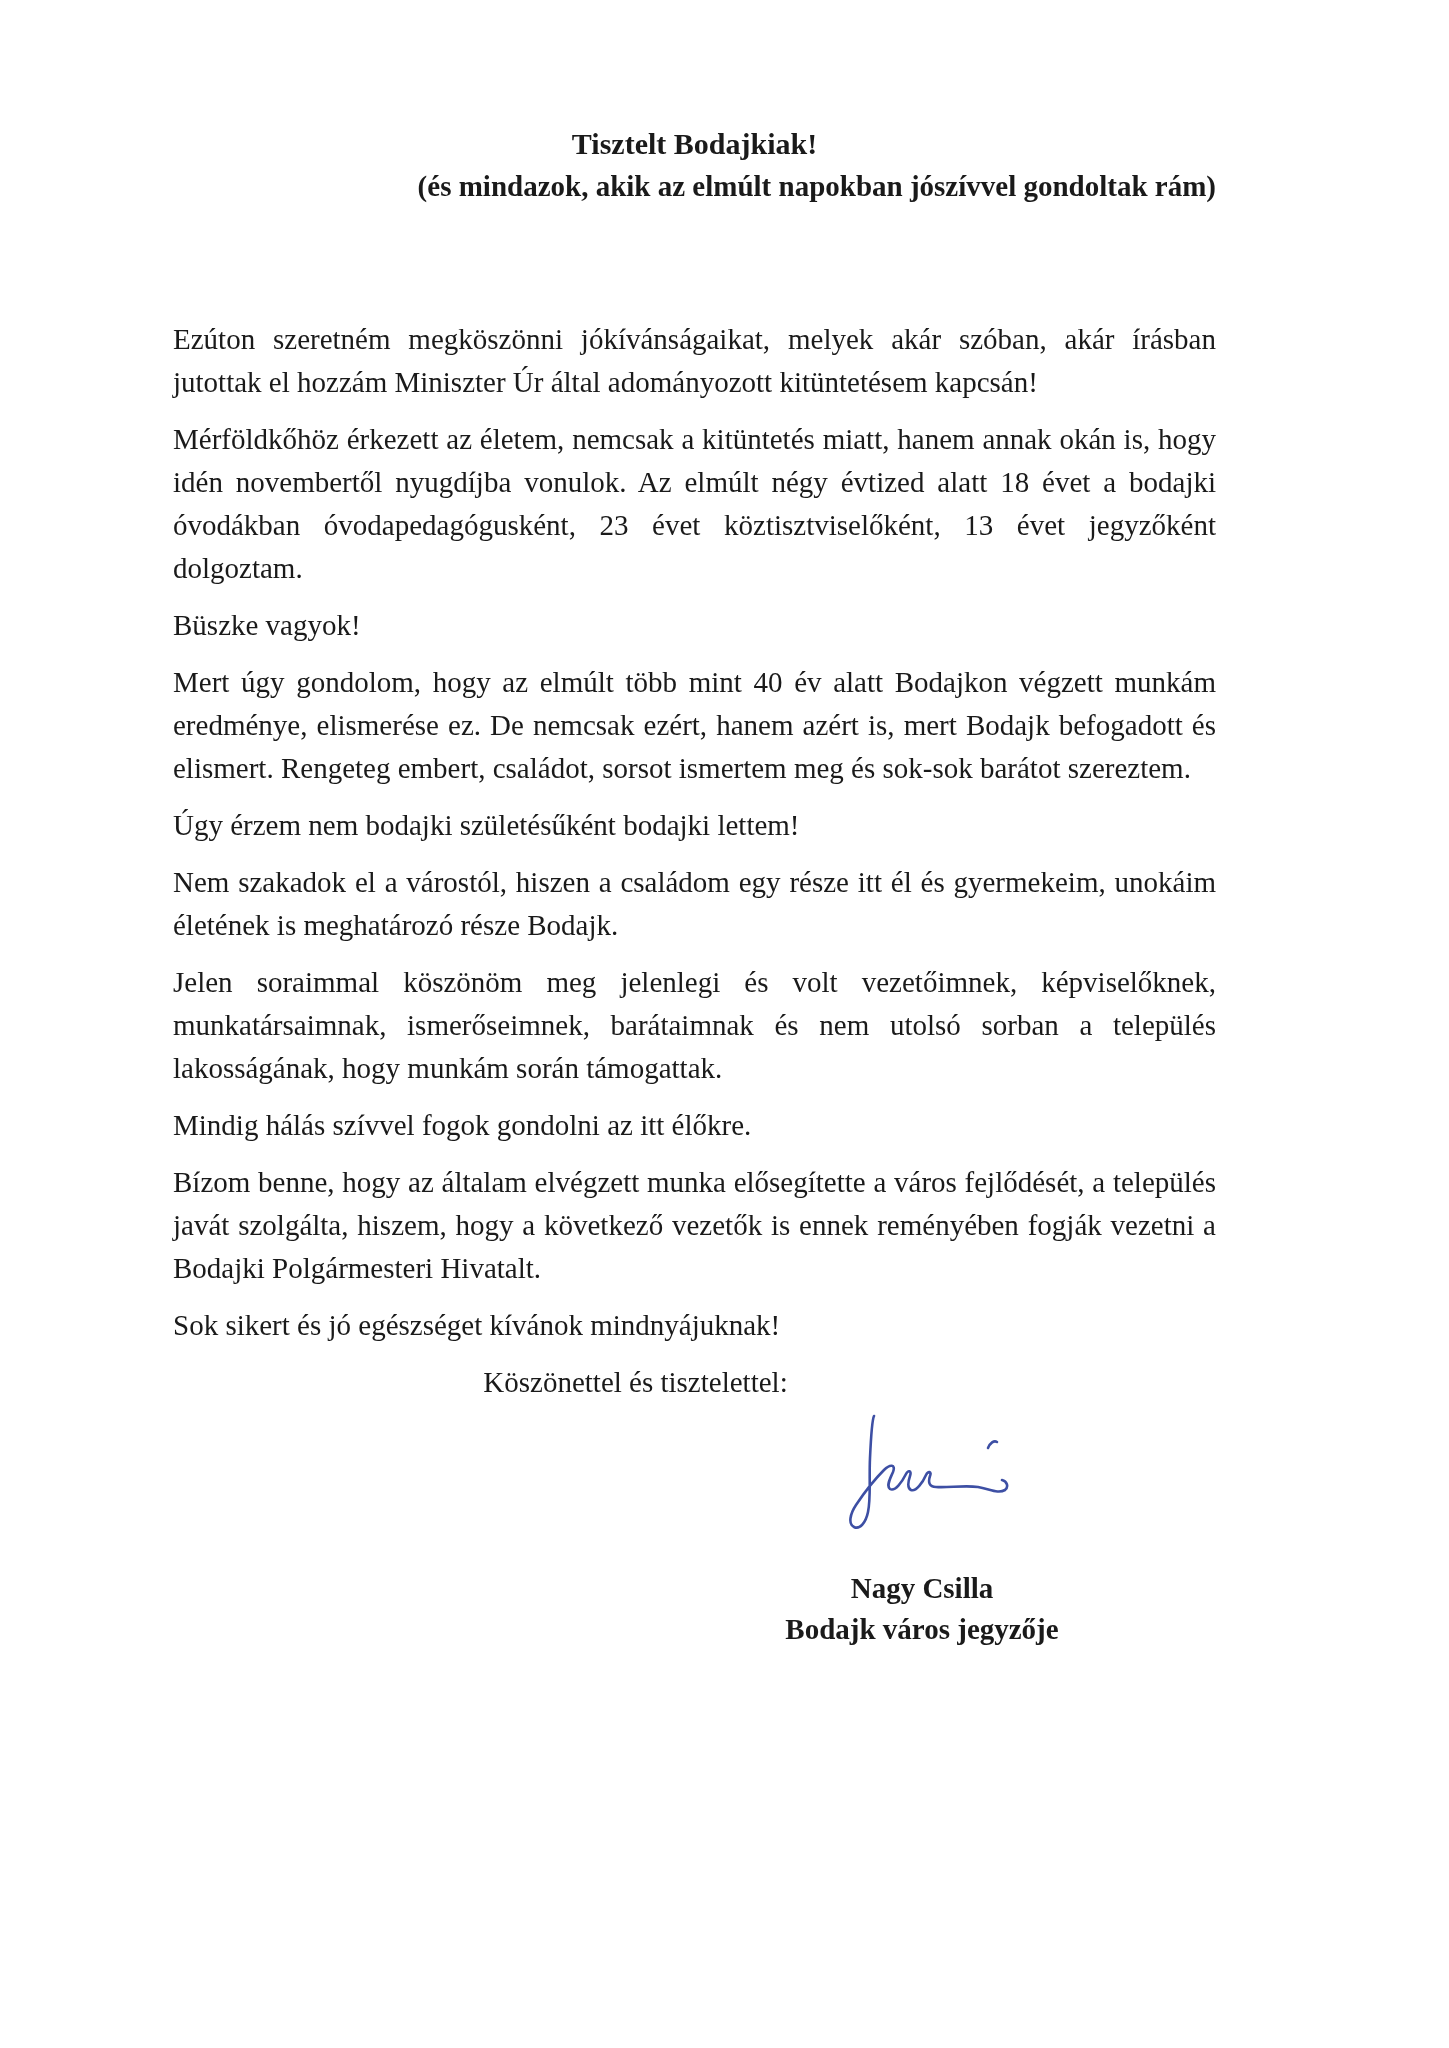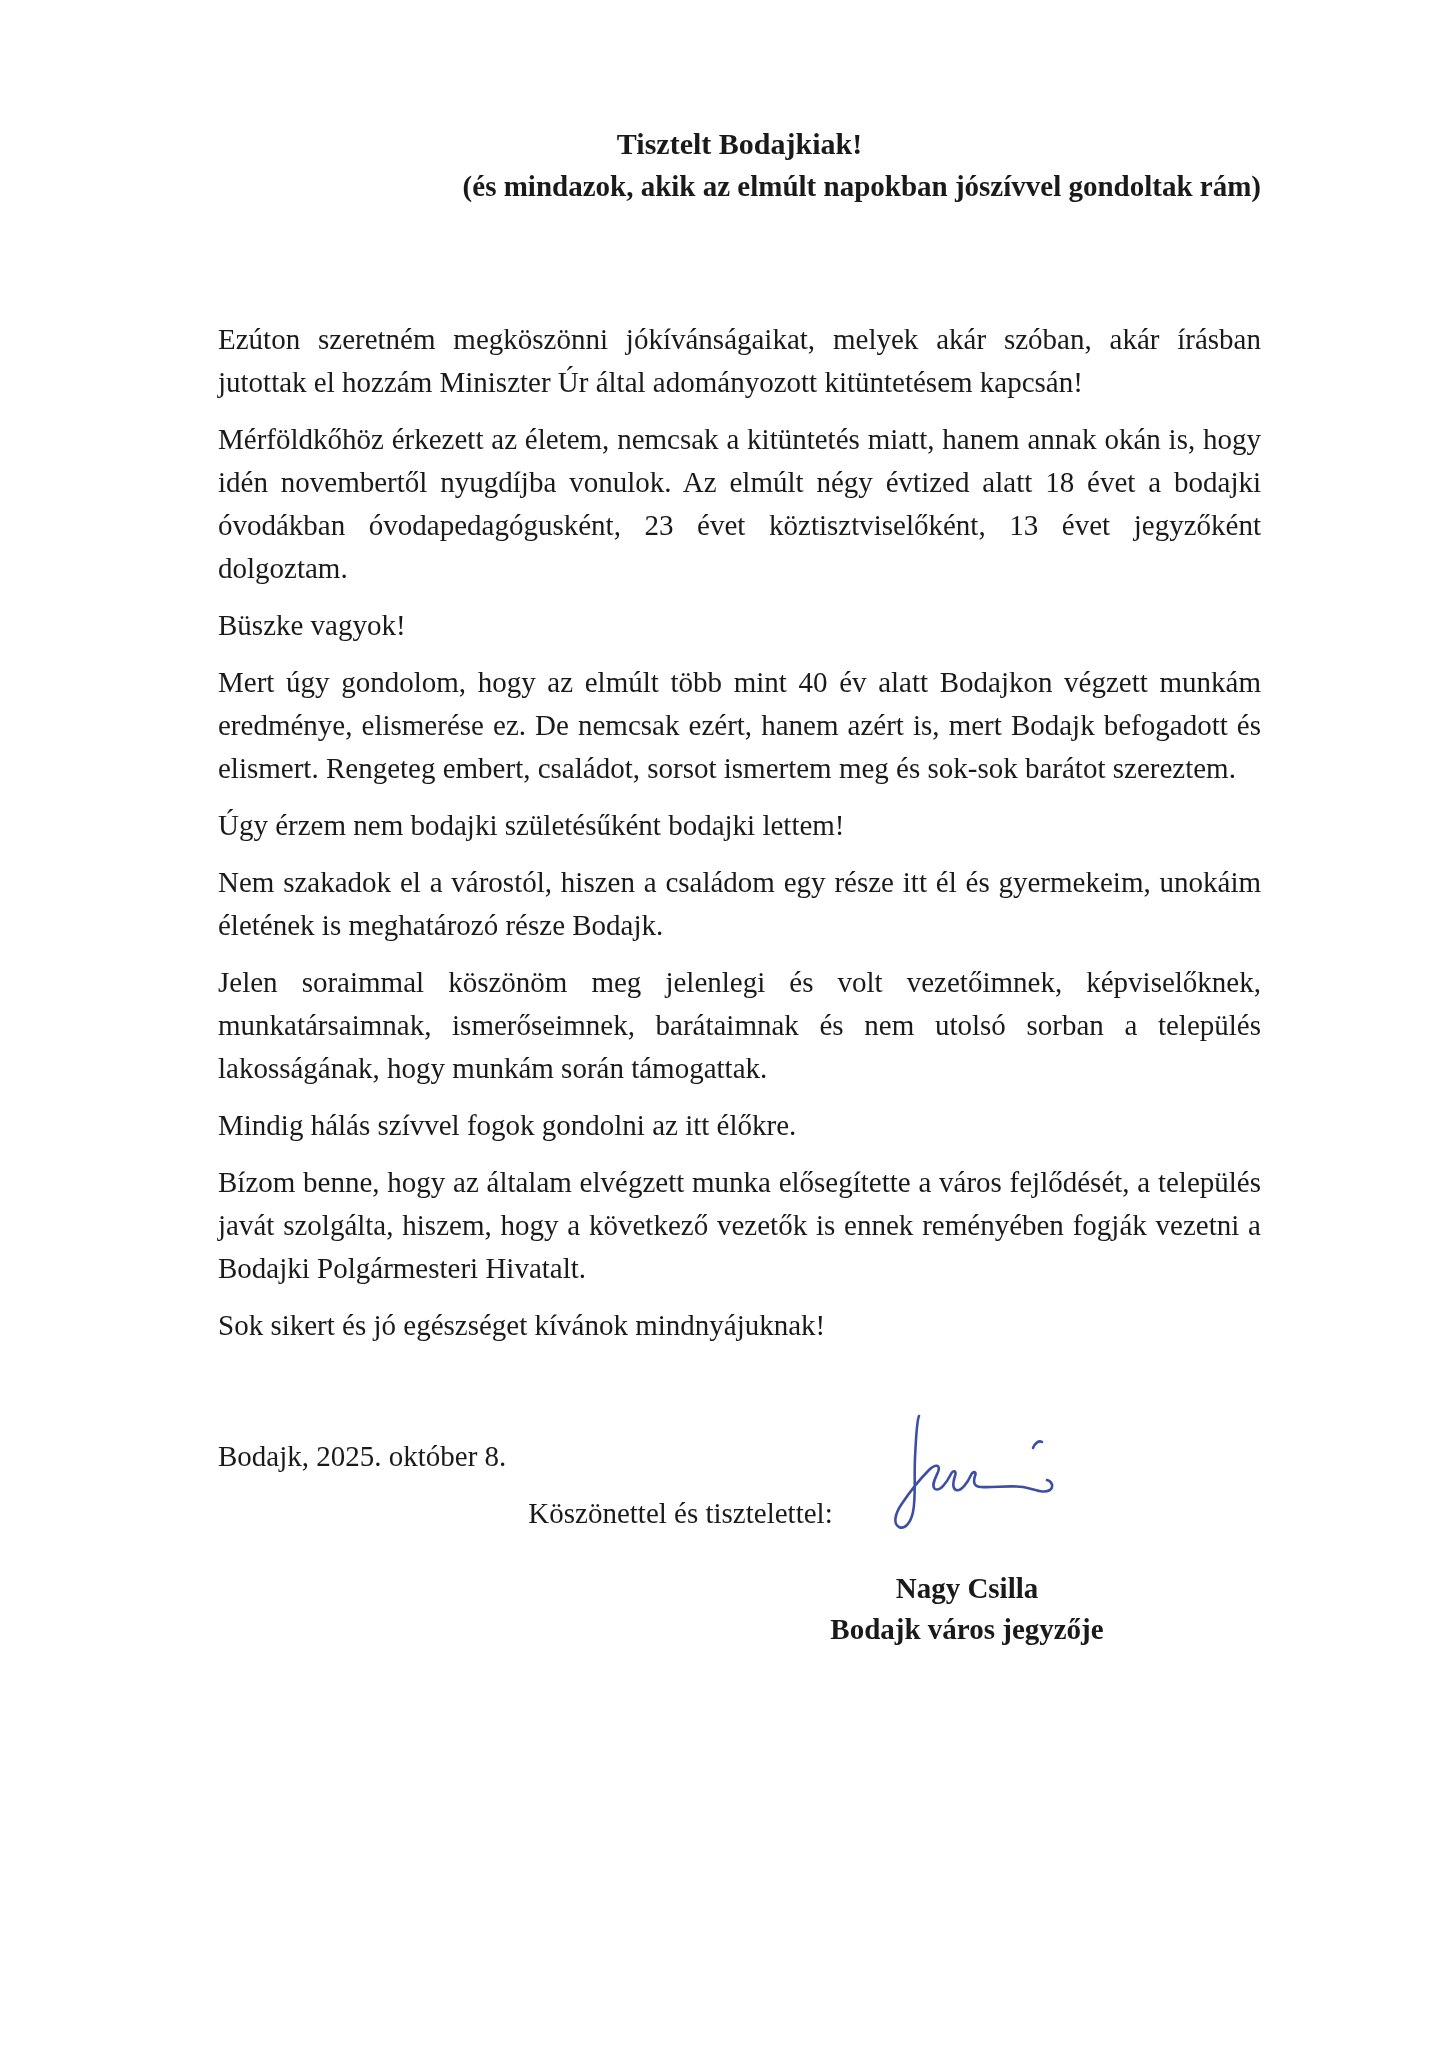--- a/index.html
+++ b/index.html
@@ -10,21 +10,20 @@
   .page {
     position: relative;
     width: 1388px;
     height: 2048px;
     background: #ffffff;
     font-family: "Liberation Serif", "DejaVu Serif", serif;
     color: #1a1a1a;
     overflow: hidden;
     box-sizing: border-box;
     padding: 122px 172px 0 173px;
-    margin-left: 45px;
   }
   .title {
     margin: 0;
     text-align: center;
     font-size: 30px;
     font-weight: bold;
     line-height: 43px;
   }
   .subtitle {
     margin: 0 0 110px 0;
@@ -90,21 +89,20 @@
     <p class="para">Büszke vagyok!</p>
     <p class="para">Mert úgy gondolom, hogy az elmúlt több mint 40 év alatt Bodajkon végzett munkám eredménye, elismerése ez. De nemcsak ezért, hanem azért is, mert Bodajk befogadott és elismert. Rengeteg embert, családot, sorsot ismertem meg és sok-sok barátot szereztem.</p>
     <p class="para">Úgy érzem nem bodajki születésűként bodajki lettem!</p>
     <p class="para">Nem szakadok el a várostól, hiszen a családom egy része itt él és gyermekeim, unokáim életének is meghatározó része Bodajk.</p>
     <p class="para">Jelen soraimmal köszönöm meg jelenlegi és volt vezetőimnek, képviselőknek, munkatársaimnak, ismerőseimnek, barátaimnak és nem utolsó sorban a település lakosságának, hogy munkám során támogattak.</p>
     <p class="para">Mindig hálás szívvel fogok gondolni az itt élőkre.</p>
     <p class="para">Bízom benne, hogy az általam elvégzett munka elősegítette a város fejlődését, a település javát szolgálta, hiszem, hogy a következő vezetők is ennek reményében fogják vezetni a Bodajki Polgármesteri Hivatalt.</p>
     <p class="para">Sok sikert és jó egészséget kívánok mindnyájuknak!</p>
   </div>
 
-  <p class="dateline">Bodajk, 2025. október 8.</p>
   <p class="closing">Köszönettel és tisztelettel:</p>
 
   <div class="signature-wrap">
     <svg width="180" height="140" viewBox="0 0 180 140">
       <path fill="none" stroke-width="2.6" stroke-linecap="round" stroke-linejoin="round" d="M 34 10
                C 32 14 31 30 30 52
                C 29 74 31 92 28 106
                C 26 116 20 124 14 121
                C 8 118 10 108 16 99
                C 24 87 36 72 44 64

